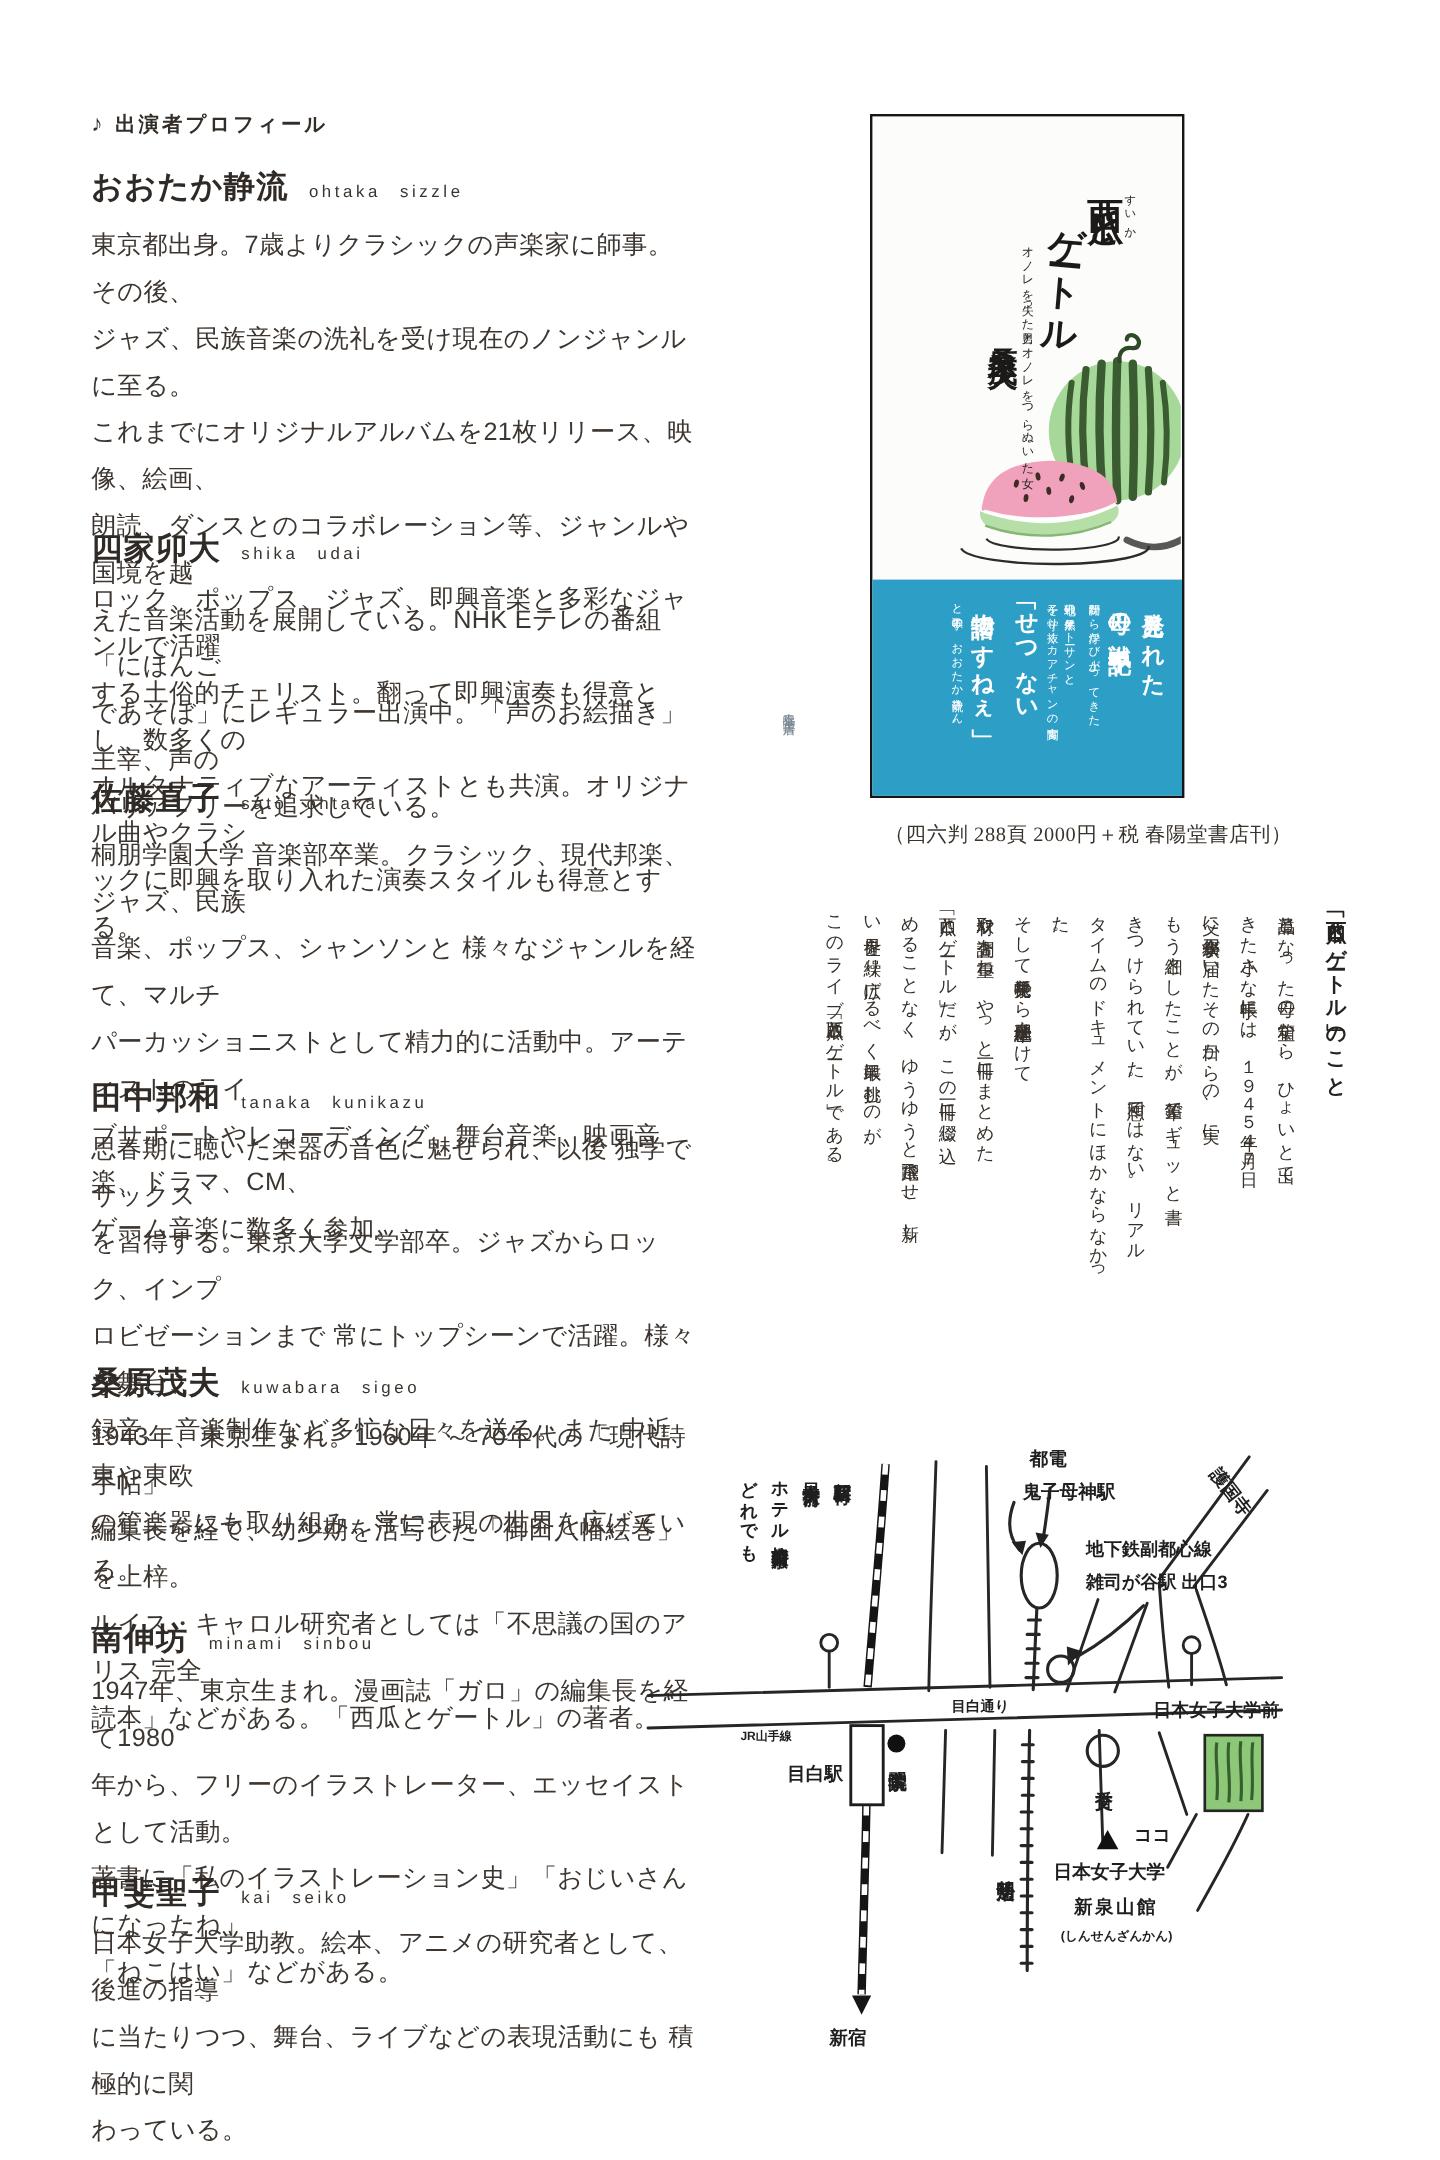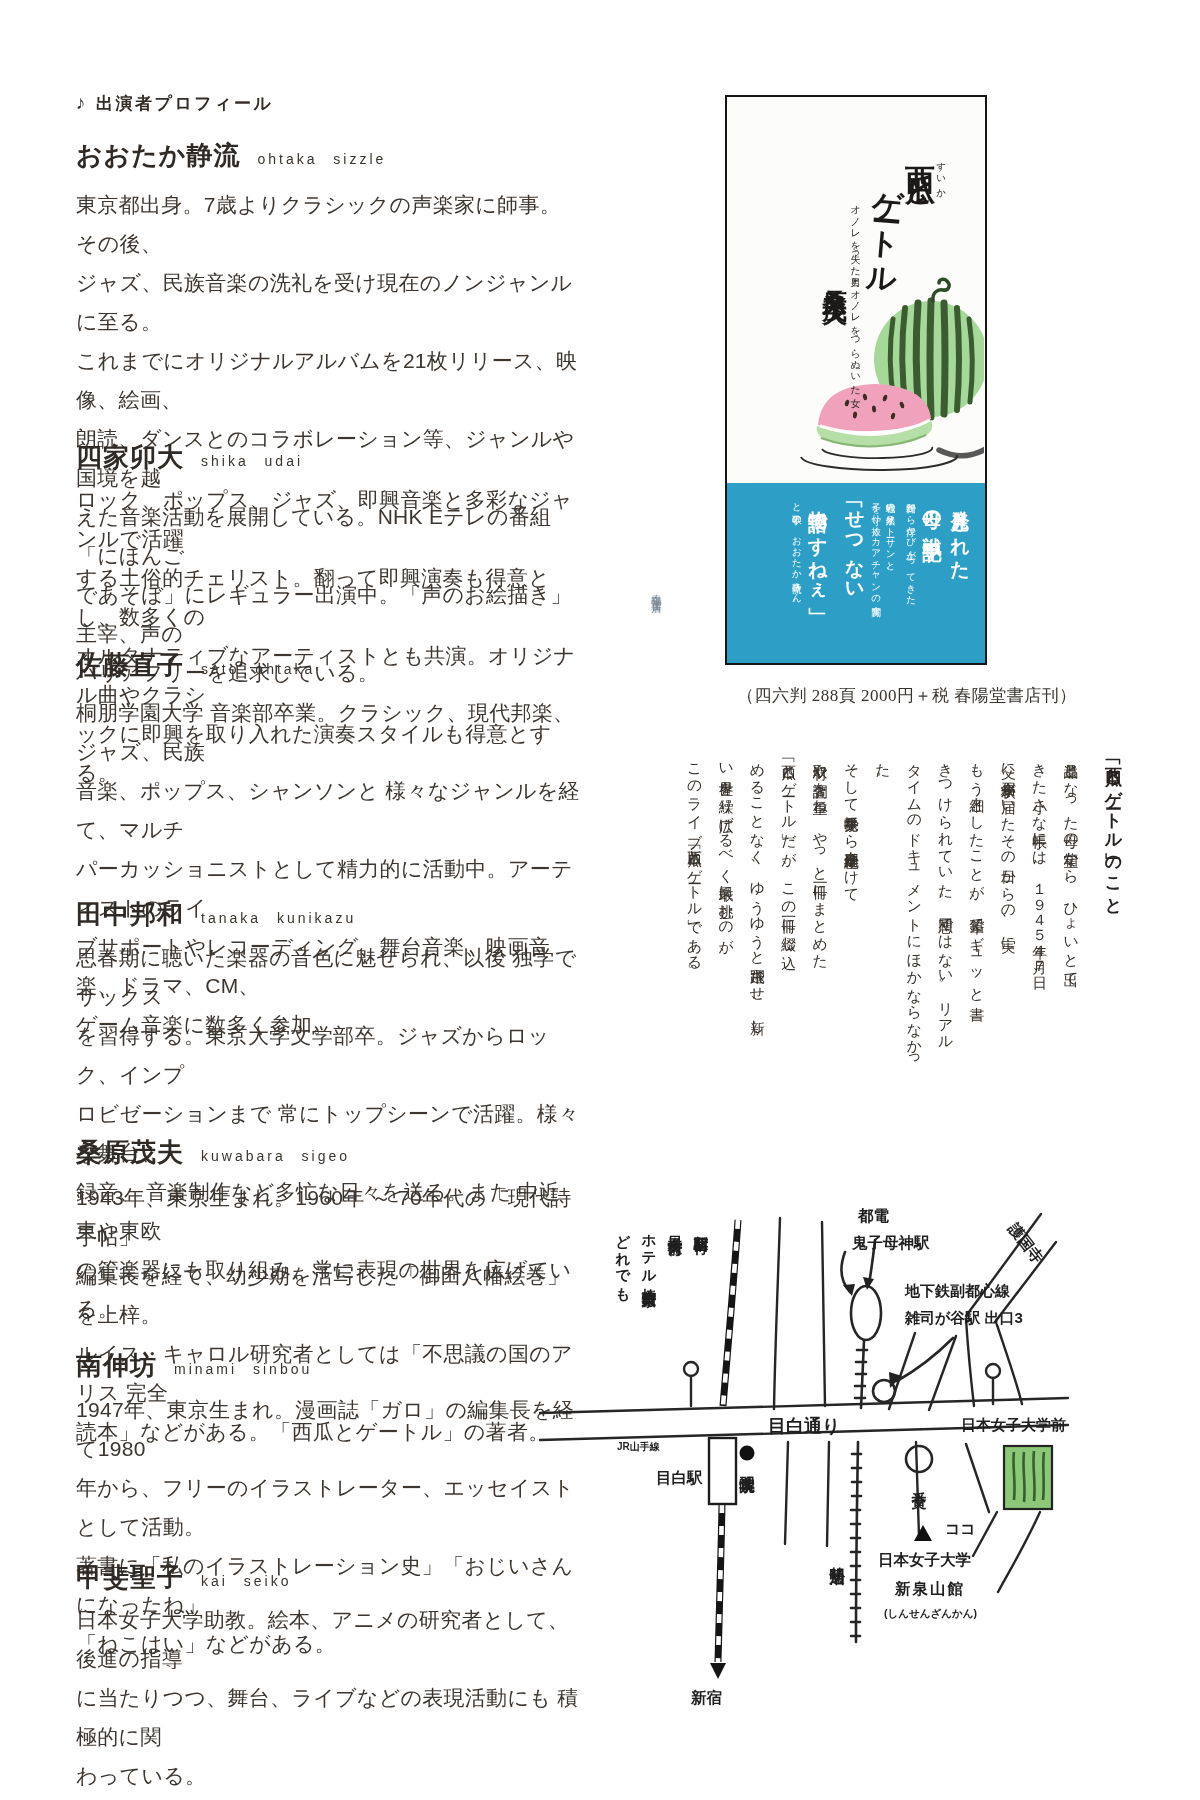--- a/index.html
+++ b/index.html
@@ -303,21 +303,21 @@
       <div>新宿駅西口行</div>
       <div>日本女子大前行</div>
       <div>ホテル椿山荘東京行</div>
       <div>どれでも</div>
     </div>
     <div class="mlbl" style="left:333px;top:6px;font-size:15.5px">都電</div>
     <div class="mlbl" style="left:327px;top:33px;font-size:15.5px">鬼子母神駅</div>
     <div class="mlbl" style="left:380px;top:82px;font-size:15px">地下鉄副都心線</div>
     <div class="mlbl" style="left:380px;top:109px;font-size:15px">雑司が谷駅 出口3</div>
     <div class="mlbl" style="left:494px;top:20px;font-size:15px;transform:rotate(52deg);transform-origin:left top">護国寺</div>
-    <div class="mlbl" style="left:243px;top:214px;font-size:18px">目白通り</div>
+    <div class="mlbl" style="left:268px;top:214px;font-size:12px">目白通り</div>
     <div class="mlbl" style="left:436px;top:216px;font-size:15px">日本女子大学前</div>
     <div class="mlbl" style="left:92px;top:240px;font-size:10px">JR山手線</div>
     <div class="mlbl" style="left:131px;top:268px;font-size:15.5px">目白駅</div>
     <div class="mlbl mv" style="left:211px;top:264px;font-size:15.5px">学習院大学</div>
     <div class="mlbl mv" style="left:301px;top:356px;font-size:15.5px">明治通り</div>
     <div class="mlbl mv" style="left:384px;top:280px;font-size:15px">交番</div>
     <div class="mlbl" style="left:420px;top:320px;font-size:15px">ココ</div>
     <div class="mlbl" style="left:353px;top:350px;font-size:15.5px">日本女子大学</div>
     <div class="mlbl" style="left:370px;top:379px;font-size:15.5px;letter-spacing:2px">新泉山館</div>
     <div class="mlbl" style="left:359px;top:407px;font-size:10.5px">(しんせんざんかん)</div>

